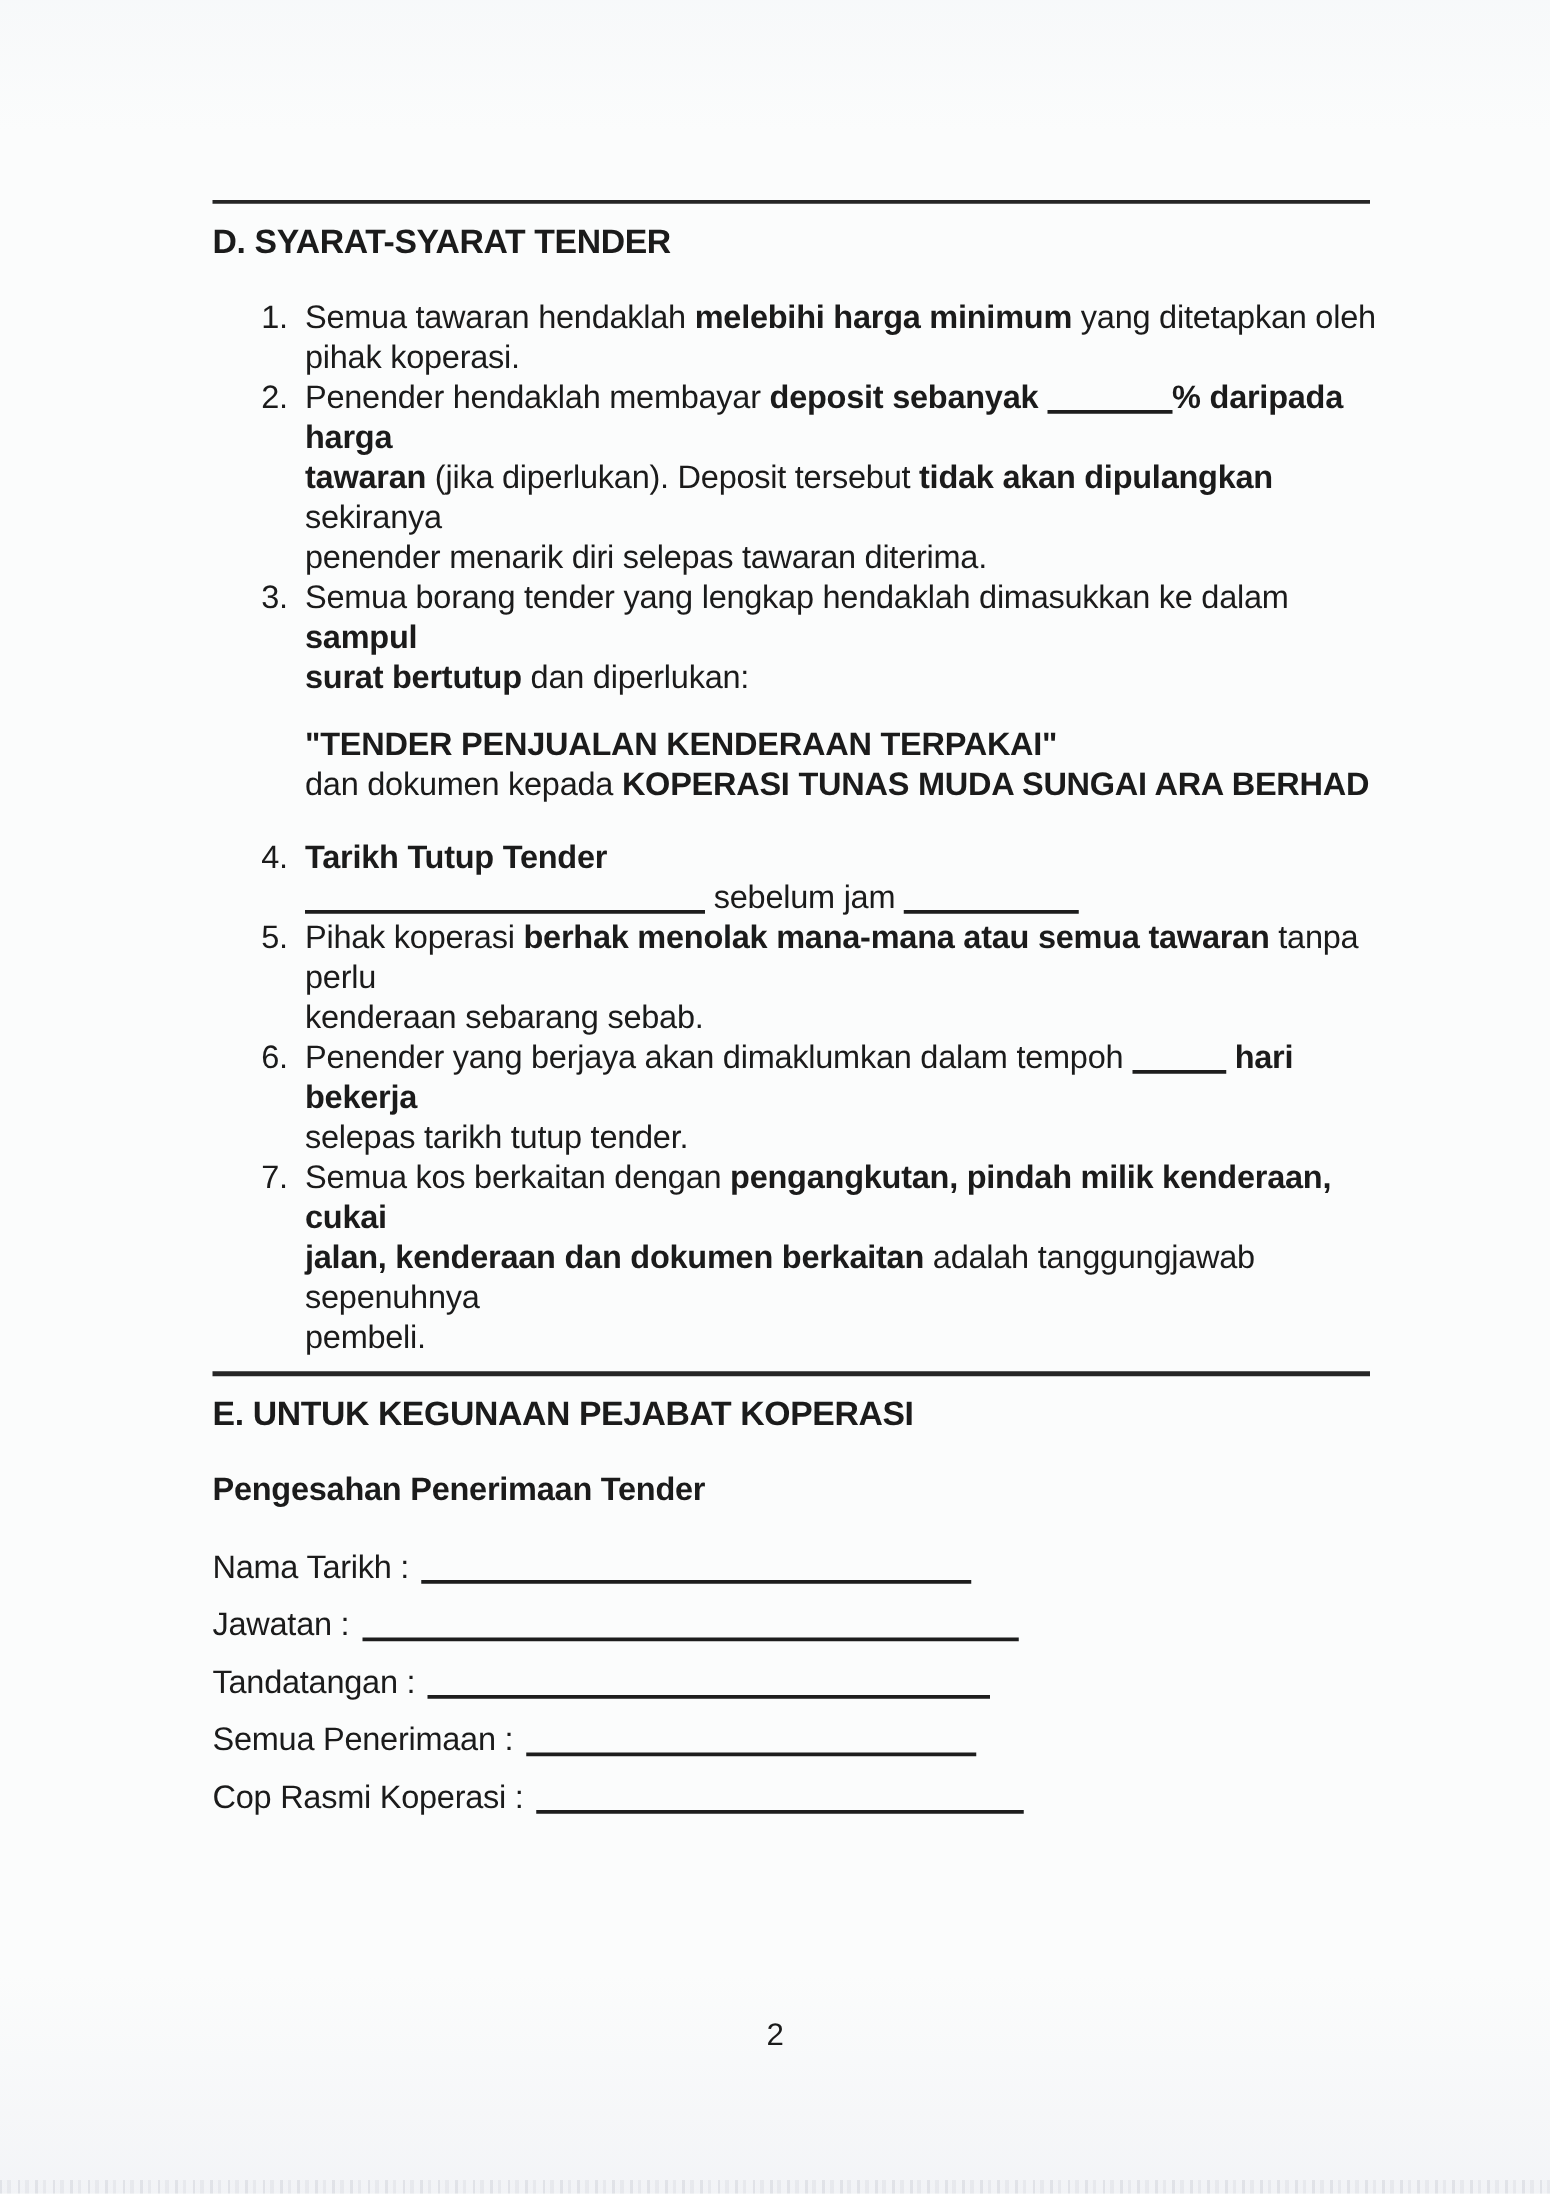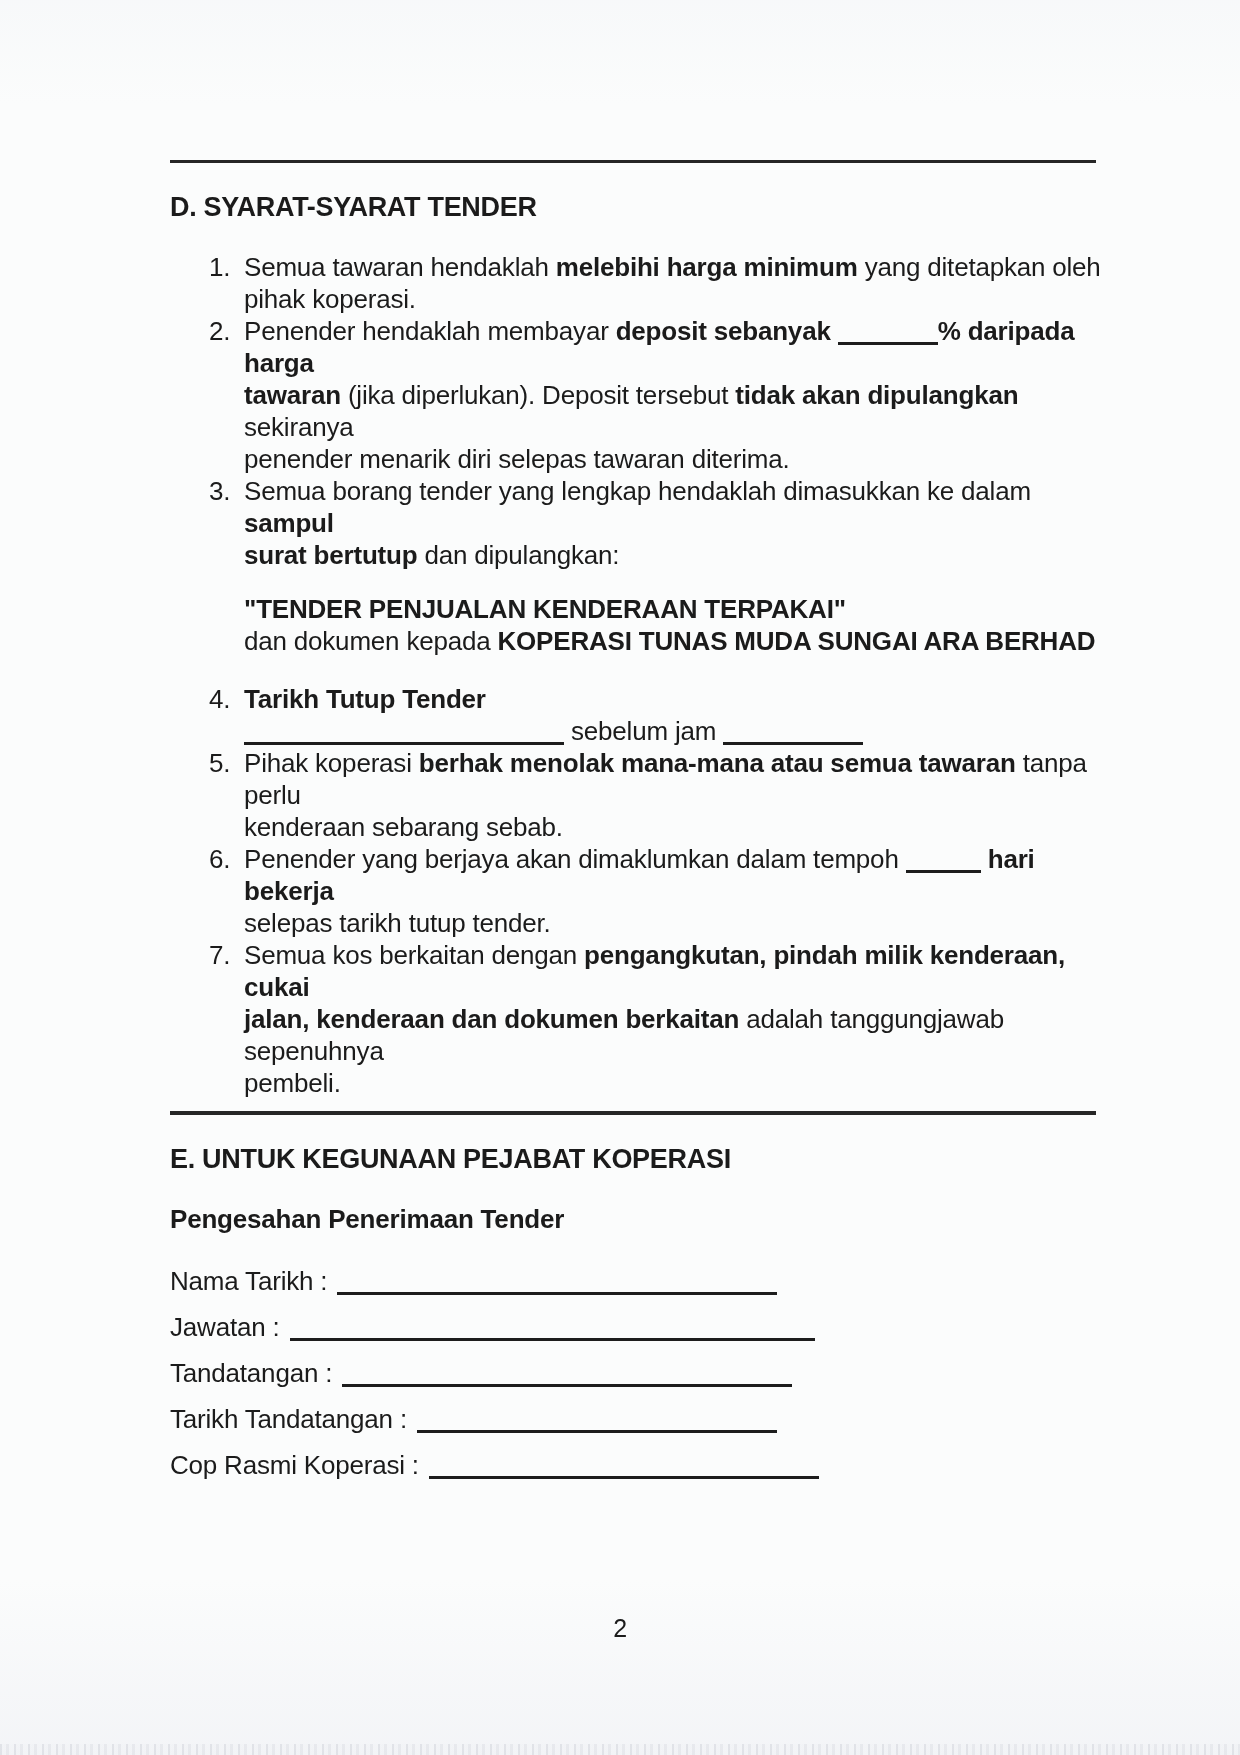--- a/index.html
+++ b/index.html
@@ -12,21 +12,21 @@
   }
   
   body::before{
     content:"";position:absolute;inset:0;pointer-events:none;
     background:linear-gradient(180deg,rgba(235,239,244,.25) 0%,rgba(255,255,255,0) 6%,rgba(255,255,255,0) 90%,rgba(228,230,238,.35) 100%);
   }
   #doc{position:absolute;top:160px;left:0;width:100%}
   .rule{height:0;border-top:3px solid #262626;margin-left:170px;width:926px}
   .rule.thick{border-top-width:4px;margin-top:12px}
   .heading{margin:42px 0 0 170px;font-weight:bold;font-size:27px;letter-spacing:-0.3px}
-  .rule + .heading{margin-top:28px}
+  .rule + .heading{margin-top:14px}
   .li{display:flex;margin-left:209px;max-width:900px}
   .heading + .li{margin-top:28px}
   .quote + .li{margin-top:26px}
   .num{flex:none;width:35px}
   .body{flex:1}
   .quote{margin:22px 0 0 244px}
   .bd{font-weight:bold}
   .subheading{margin:28px 0 0 170px;font-weight:bold}
   .field{margin:14px 0 0 170px;white-space:nowrap}
   .subheading + .field{margin-top:30px}
@@ -49,21 +49,21 @@
     <div class="li">
       <span class="num">1.</span>
       <div class="body"><span>Semua tawaran hendaklah </span><span class="bd">melebihi harga minimum</span><span> yang ditetapkan oleh</span><br><span>pihak koperasi.</span></div>
     </div>
     <div class="li">
       <span class="num">2.</span>
       <div class="body"><span>Penender hendaklah membayar </span><span class="bd">deposit sebanyak</span><span> </span><span class="bk" style="width: 100px;"></span><span class="bd">% daripada harga</span><br><span class="bd">tawaran</span><span> (jika diperlukan). Deposit tersebut </span><span class="bd">tidak akan dipulangkan</span><span> sekiranya</span><br><span>penender menarik diri selepas tawaran diterima.</span></div>
     </div>
     <div class="li">
       <span class="num">3.</span>
-      <div class="body"><span>Semua borang tender yang lengkap hendaklah dimasukkan ke dalam </span><span class="bd">sampul</span><br><span class="bd">surat bertutup</span><span> dan dipulangkan:</span></div>
+      <div class="body"><span>Semua borang tender yang lengkap hendaklah dimasukkan ke dalam </span><span class="bd">sampul</span><br><span class="bd">surat bertutup</span><span> dan diperlukan:</span></div>
     </div>
     <div class="quote"><span class="bd">"TENDER PENJUALAN KENDERAAN TERPAKAI"</span><br><span>dan dokumen kepada </span><span class="bd">KOPERASI TUNAS MUDA SUNGAI ARA BERHAD</span></div>
     <div class="li">
       <span class="num">4.</span>
       <div class="body"><span class="bd">Tarikh Tutup Tender</span><br><span class="bk" style="width: 320px;"></span><span> sebelum jam </span><span class="bk" style="width: 140px;"></span></div>
     </div>
     <div class="li">
       <span class="num">5.</span>
       <div class="body"><span>Pihak koperasi </span><span class="bd">berhak menolak mana-mana atau semua tawaran</span><span> tanpa perlu</span><br><span>kenderaan sebarang sebab.</span></div>
     </div>
@@ -74,18 +74,18 @@
     <div class="li">
       <span class="num">7.</span>
       <div class="body"><span>Semua kos berkaitan dengan </span><span class="bd">pengangkutan, pindah milik kenderaan, cukai</span><br><span class="bd">jalan, kenderaan dan dokumen berkaitan</span><span> adalah tanggungjawab sepenuhnya</span><br><span>pembeli.</span></div>
     </div>
     <div class="rule thick"></div>
     <div class="heading">E. UNTUK KEGUNAAN PEJABAT KOPERASI</div>
     <div class="subheading">Pengesahan Penerimaan Tender</div>
     <div class="field"><span class="label">Nama Tarikh :</span><span class="bk" style="width: 440px;"></span></div>
     <div class="field"><span class="label">Jawatan :</span><span class="bk" style="width: 525px;"></span></div>
     <div class="field"><span class="label">Tandatangan :</span><span class="bk" style="width: 450px;"></span></div>
-    <div class="field"><span class="label">Tarikh Tandatangan :</span><span class="bk" style="width: 360px;"></span></div>
+    <div class="field"><span class="label">Semua Penerimaan :</span><span class="bk" style="width: 360px;"></span></div>
     <div class="field"><span class="label">Cop Rasmi Koperasi :</span><span class="bk" style="width: 390px;"></span></div>
   </div>
 
 <div class="pageno">2</div>
 <div class="edge"></div>
 
 </body></html>

